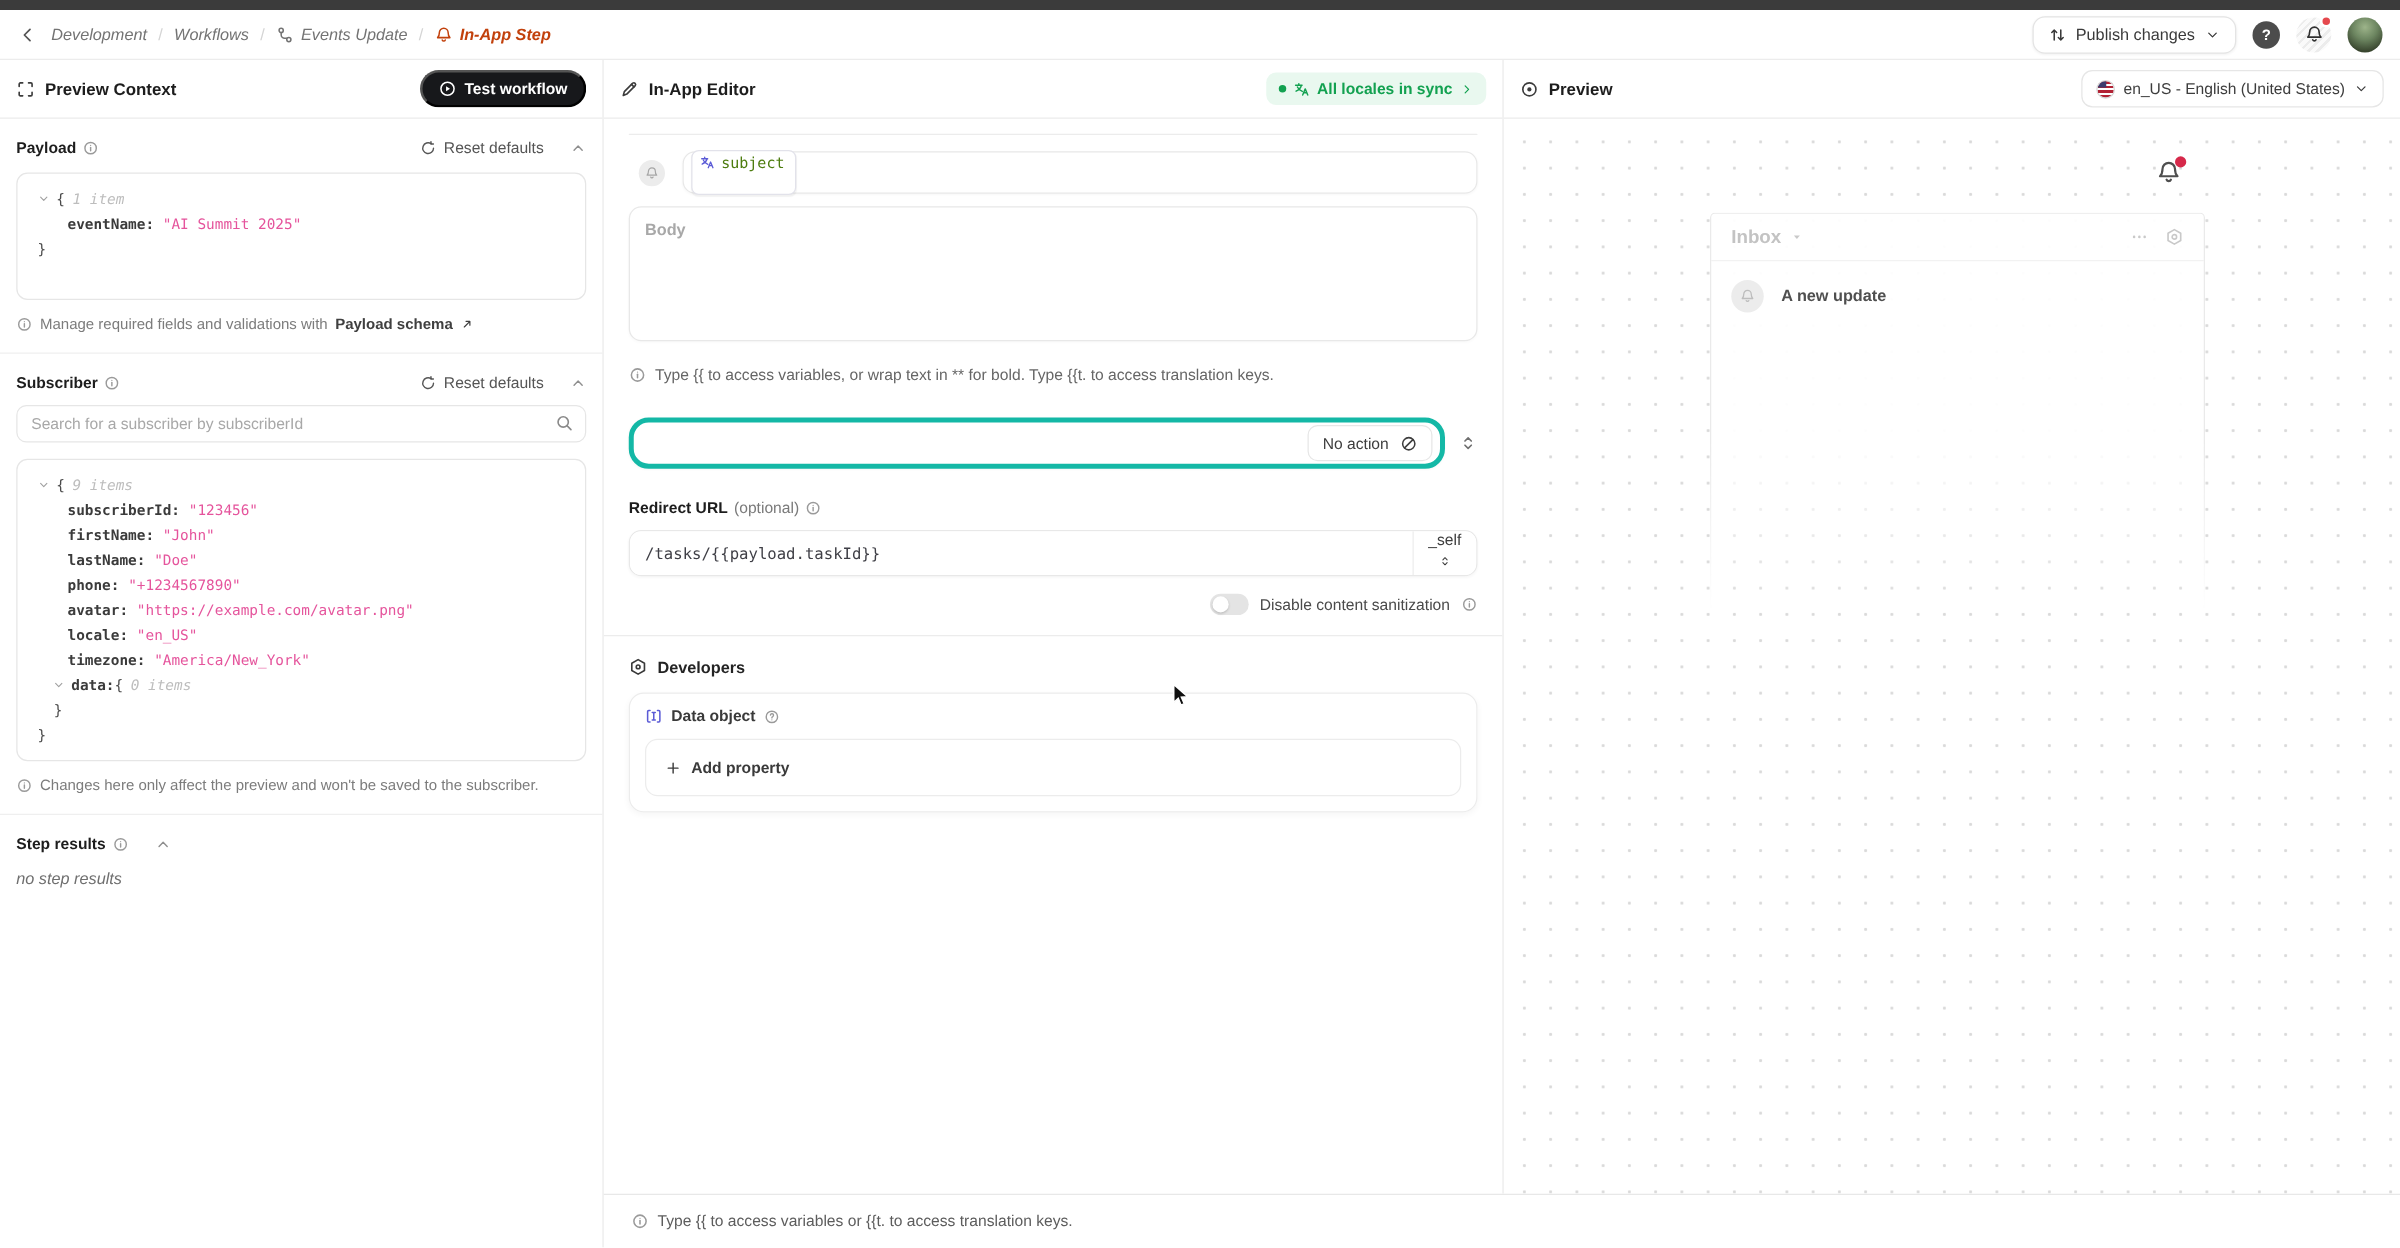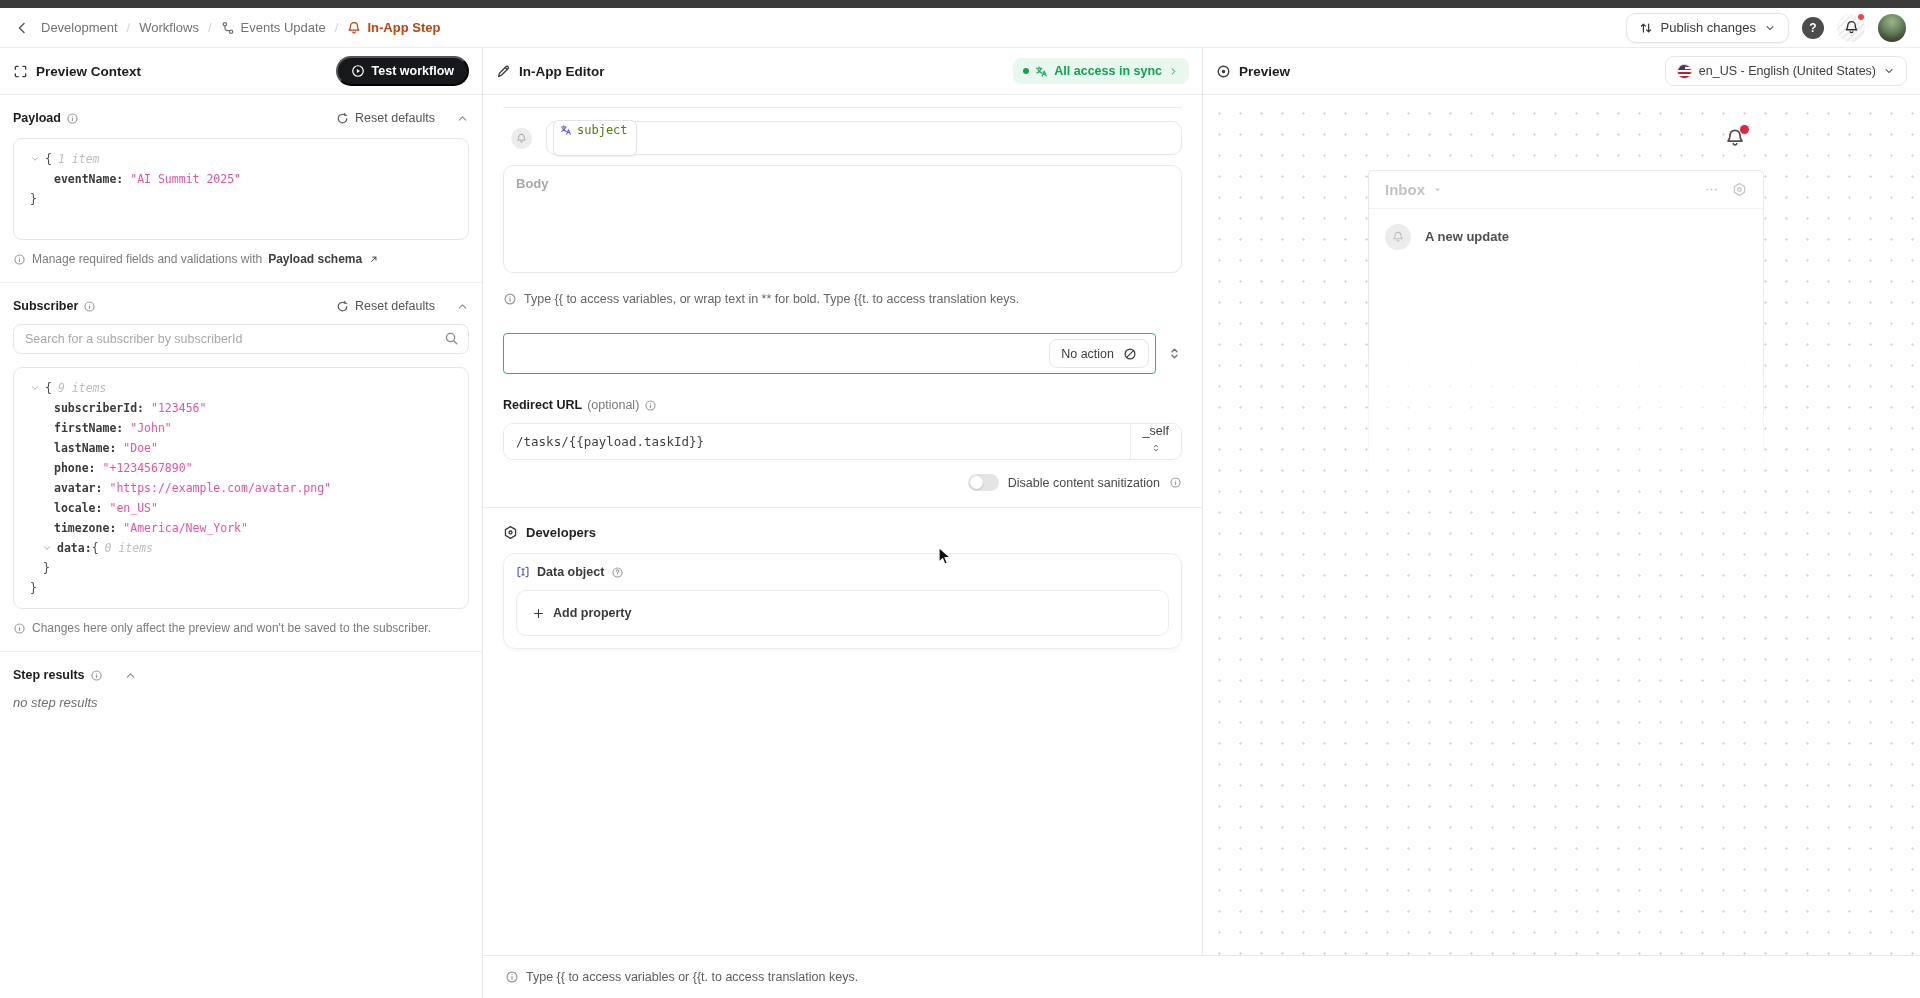--- a/index.html
+++ b/index.html
@@ -4,21 +4,21 @@
 <style>
   * { margin:0; padding:0; box-sizing:border-box; }
   html,body { width:1920px; height:998px; background:#fff; font-family:"Liberation Sans", sans-serif; color:#1d1d1d; overflow:hidden; }
   svg { display:block; }
   .ic { stroke:currentColor; fill:none; stroke-width:1.4; stroke-linecap:round; stroke-linejoin:round; }
 
   .top-strip { height:8px; background:#3b3b3b; }
   .navbar { height:40px; background:#fff; border-bottom:1px solid #ececec; display:flex; align-items:center; padding:0 14px; }
   .crumbs { display:flex; align-items:center; gap:9px; font-size:13px; color:#737373; }
   .back-btn { color:#555; display:flex; cursor:pointer; margin-right:2px; }
-  .crumb { display:flex; align-items:center; gap:6px; cursor:pointer; }
+  .crumb { display:flex; align-items:center; gap:6px; cursor:pointer;font-style:italic; }
   .sep { color:#d4d4d4; }
   .crumb-active { color:#c2410c; font-weight:600; }
   .nav-right { margin-left:auto; display:flex; align-items:center; gap:13px; }
   .publish-btn { display:flex; align-items:center; gap:8px; height:30px; padding:0 12px; border:1px solid #e4e4e4; border-radius:10px; background:#fff; font-size:13px; color:#3a3a3a; box-shadow:0 1px 2px rgba(0,0,0,.05); cursor:pointer; }
   .help-btn { width:22px; height:22px; border-radius:50%; background:#4c4c4c; color:#fff; font-size:12px; font-weight:700; display:flex; align-items:center; justify-content:center; cursor:pointer; }
   .bell-btn { position:relative; width:28px; height:28px; border-radius:50%; background:repeating-linear-gradient(135deg,#ececec 0 2px,#fafafa 2px 5px); display:flex; align-items:center; justify-content:center; color:#2f2f2f; cursor:pointer; }
   .bell-btn .dot { position:absolute; top:-2px; right:-1px; width:10px; height:10px; border-radius:50%; background:#e5484d; border:2px solid #fff; }
   .avatar { width:28px; height:28px; border-radius:50%; background:radial-gradient(circle at 50% 28%, #9db48a 0%, #6c8560 40%, #39462f 78%); cursor:pointer; }
 
   .main { display:flex; height:950px; }
@@ -76,21 +76,21 @@
   .subject-input { flex:1; height:34px; border:1px solid #e8e8e8; border-radius:10px; display:flex; align-items:center; padding:0 6px; box-shadow:0 1px 2px rgba(0,0,0,.03); cursor:text; }
   .subject-chip { display:inline-flex; align-items:center; gap:5px; border:1px solid #e2e2ea; border-radius:6px; padding:2px 8px 18px 6px; font-family:"DejaVu Sans Mono", monospace; font-size:12px; color:#4d7c0f; background:#fff; box-shadow:0 1px 1px rgba(0,0,0,.05); cursor:pointer;justify-content:space-between; }
   .chip-ic { color:#5b5bd6; }
 
   .body-box { margin-top:10px; width:100%; height:108px; border:1px solid #e8e8e8; border-radius:10px; padding:10px 12px; font-size:13px; font-family:"Liberation Sans",sans-serif; color:#333; resize:none; outline:none; box-shadow:0 1px 2px rgba(0,0,0,.02);font-weight:bold; }
   .body-box::placeholder { color:#a8a8a8; }
 
   .hint-row { margin-top:15px; display:flex; align-items:center; gap:7px; font-size:12.5px; color:#666; }
 
   .action-row { margin-top:27px; display:flex; align-items:center; gap:11px; }
-  .action-box { flex:1; height:41px; border:1px solid #14b8a6; border-radius:4px; display:flex; align-items:center; justify-content:flex-end; padding:0 6px; box-shadow:0 1px 2px rgba(0,0,0,.03); }
+  .action-box { flex:1; height:41px; border:4px solid #14b8a6; border-radius:16px; display:flex; align-items:center; justify-content:flex-end; padding:0 6px; box-shadow:0 1px 2px rgba(0,0,0,.03); }
   .no-action-btn { display:flex; align-items:center; gap:9px; height:29px; padding:0 11px; border:1px solid #e6e6e6; border-radius:8px; font-size:12.5px; color:#3d3d3d; background:#fff; cursor:pointer; }
   .sort-ic { color:#6f6f6f; cursor:pointer; }
 
   .redirect-label-row { margin-top:24px; display:flex; align-items:center; gap:5px; font-size:12.5px; }
   .redirect-label { font-weight:700; color:#1d1d1d; }
   .optional { color:#7a7a7a; }
   .redirect-wrap { margin-top:11px; height:37px; border:1px solid #e8e8e8; border-radius:10px; display:flex; align-items:stretch; overflow:hidden; box-shadow:0 1px 2px rgba(0,0,0,.03); }
   .redirect-input { flex:1; border:none; outline:none; padding:0 12px; font-family:"DejaVu Sans Mono", monospace; font-size:12.5px; color:#3f3f46; }
   .target-select { display:flex; align-items:center; gap:5px; padding:0 12px; border-left:1px solid #ededed; font-size:12.5px; color:#3d3d3d; cursor:pointer; background:#fff;flex-direction:column; }
 
@@ -381,21 +381,21 @@
               </svg>
             </span>
           <span class="panel-title">In-App Editor</span>
           <span class="badge">
             <span class="badge-dot"></span>
             <span>
                 <svg class="ic" width="13" height="13" viewBox="0 0 16 16">
                   <path d="M1.8 4h6.4M5 2.4V4M7.6 4C6.9 6.5 4.9 8.7 2.3 9.8M3.6 5.6c.9 1.9 2.8 3.6 4.8 4.4M8.8 13.6l2.5-6.1 2.5 6.1M9.8 11.4h3"></path>
                 </svg>
               </span>
-            <span>All access in sync</span>
+            <span>All locales in sync</span>
             <span>
                 <svg class="ic" width="11" height="11" viewBox="0 0 16 16">
                   <path d="M6 4l4 4-4 4"></path>
                 </svg>
               </span>
           </span>
         </div>
 
         <div class="editor-content">
           <div class="topline"></div>

